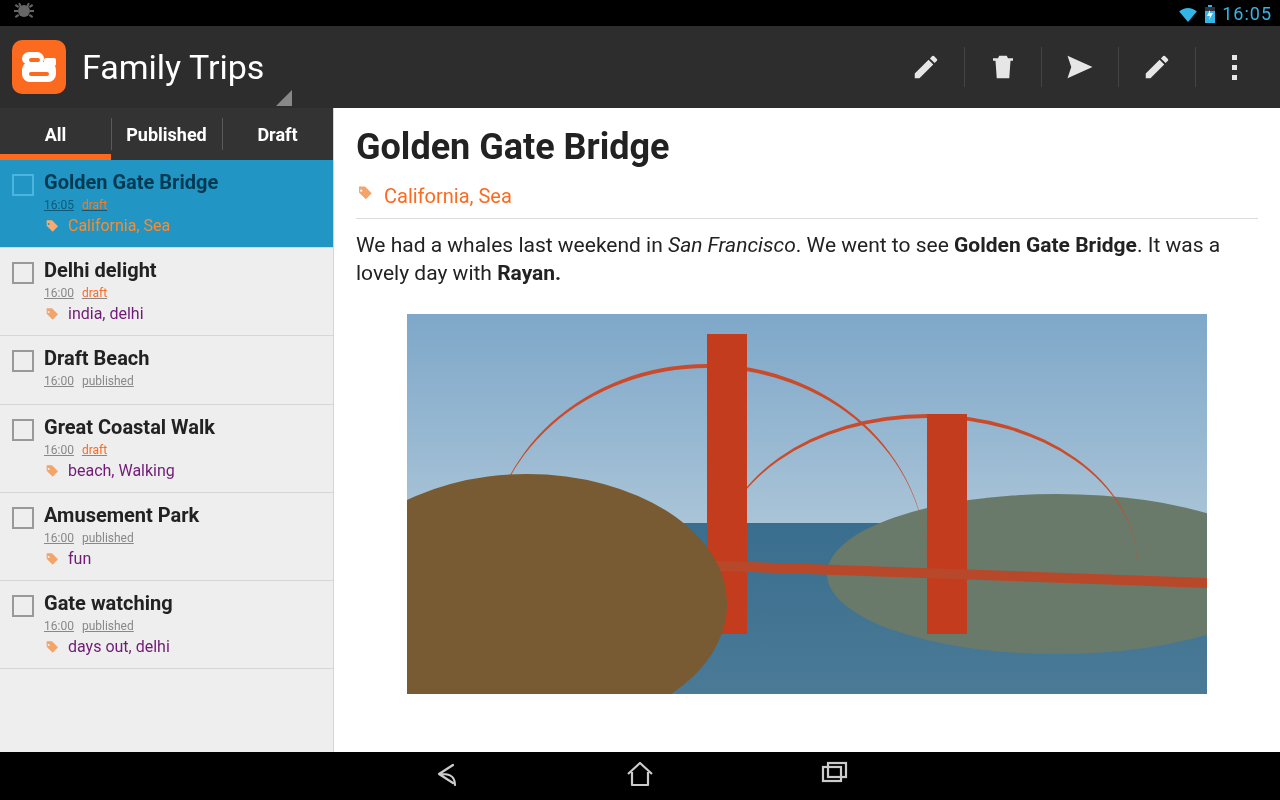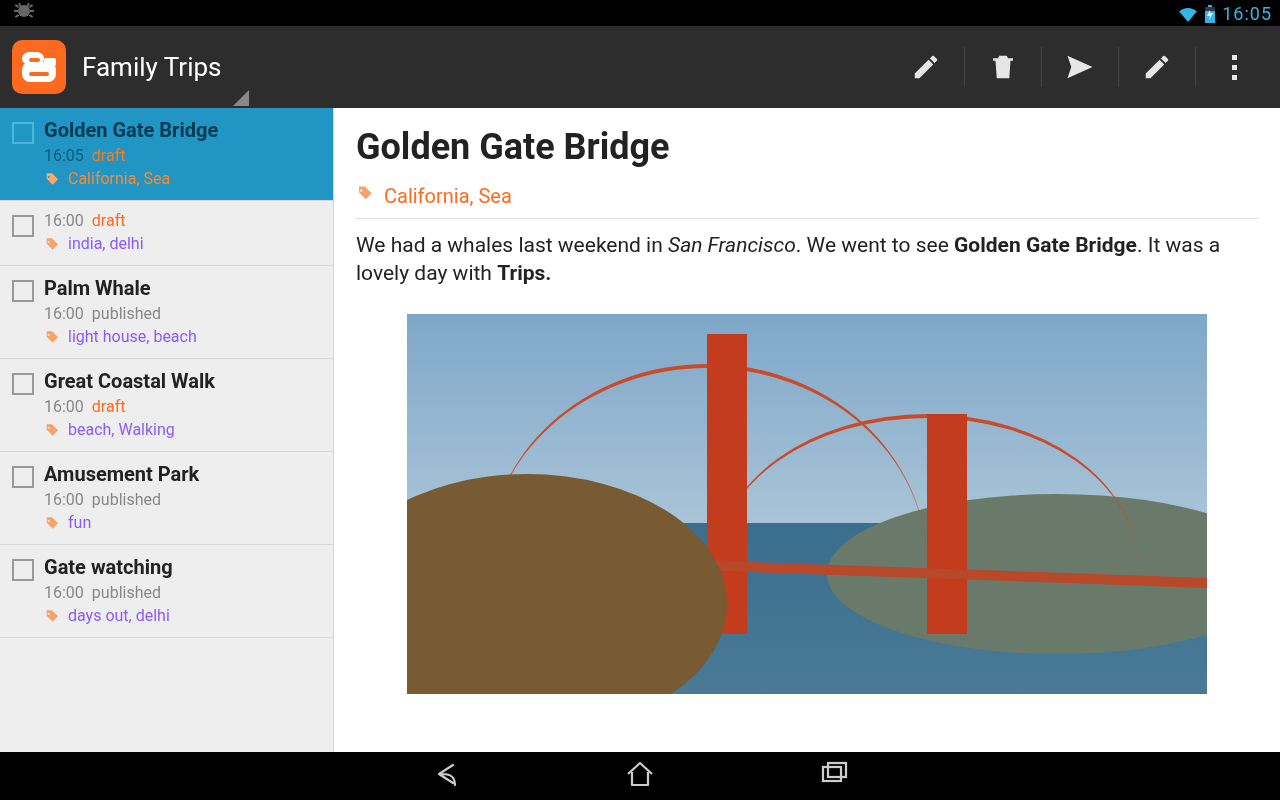--- a/index.html
+++ b/index.html
@@ -10,21 +10,21 @@
   .statusbar { height: 26px; background: #000; color: #33b5e5; display: flex; align-items: center; justify-content: space-between; font-size: 16px; padding: 0 8px; }
   .statusbar-left { color: #666; font-size: 20px; padding-left:4px;}
   .statusbar-right { display: flex; align-items: center; gap: 6px; }
   .wifi-icon, .batt-icon { display:inline-block; }
   .wifi-icon svg, .batt-icon svg { vertical-align: middle; }
 
   
   .actionbar { height: 82px; background: #2d2d2d; display: flex; align-items: center; padding: 0 8px 0 0; }
   .ab-left { display:flex; align-items:center; height:100%; position:relative; padding-right:30px;}
   .app-logo { width:54px; height:54px; background:#fc6a20; border-radius:10px; margin:0 16px 0 12px; display:flex; align-items:center; justify-content:center; }
-  .ab-title { color:#fff; font-size:26px; font-weight:400; }
+  .ab-title { color:#fff; font-size:34px; font-weight:400; }
   .spinner-tri { position:absolute; right:2px; bottom:2px; width:0; height:0; border-style:solid; border-width:0 0 16px 16px; border-color: transparent transparent #888 transparent; }
   .ab-spacer { flex:1; }
   .ab-actions { display:flex; align-items:center; height:100%; }
   .ab-btn { width:76px; height:82px; display:flex; align-items:center; justify-content:center; color:#e6e6e6; cursor:pointer; }
   .ab-btn svg { width:30px; height:30px; fill:#e6e6e6; }
   .ab-sep { width:1px; height:40px; background:#444; }
   .overflow-dots { display:flex; flex-direction:column; gap:5px; }
   .overflow-dots span { width:5px; height:5px; background:#e6e6e6; }
 
   
@@ -38,26 +38,26 @@
   .tab.active::after { content:""; position:absolute; left:0; right:0; bottom:0; height:6px; background:#fc6a20; }
 
   .list { flex:1; overflow:hidden; background:#eee; }
   .item { padding:10px 12px 12px 12px; border-bottom:1px solid #d7d7d7; background:#eee; display:flex; gap:10px; cursor:pointer; }
   .item.selected { background:#2196c4; color:#003a52; }
   .chk { width:22px; height:22px; border:2px solid #999; margin-top:4px; flex-shrink:0; background:#fff0; }
   .item.selected .chk { border-color:#4bb5dd; }
   .item-body { flex:1; min-width:0; }
   .item-title { font-size:20px; font-weight:700; color:#222; margin-bottom:4px; }
   .item.selected .item-title { color:#003a52; }
-  .item-meta { font-size:16px; color:#888; margin-bottom:4px; }
+  .item-meta { font-size:12px; color:#888; margin-bottom:4px;text-decoration:underline; }
   .item-meta .status-draft { color:#fc6a20; margin-left:8px; }
   .item-meta .status-pub { color:#888; margin-left:8px; }
   .item.selected .item-meta { color:#0d5a7a; }
   .item.selected .item-meta .status-draft { color:#fc7a20; }
-  .item-tags { font-size:16px; color:#8b5cf6; display:flex; align-items:center; gap:8px; }
+  .item-tags { font-size:16px; color:#701a75; display:flex; align-items:center; gap:8px; }
   .item-tags .tag-icon svg { width:16px; height:16px; fill:#f3a46b; vertical-align:middle; }
   .item.selected .item-tags .tag-icon svg { fill:#ffa86a; }
   .item.selected .item-tags { color:#ff8a2a; }
 
   
   .main { flex:1; background:#fff; padding: 18px 22px 0 22px; display:flex; flex-direction:column; min-width:0;}
   .post-title { font-size:36px; font-weight:700; color:#222; margin-bottom:16px; }
   .post-tags { display:flex; align-items:center; gap:10px; color:#fc6a20; font-size:20px; padding-bottom:10px; border-bottom:1px solid #dcdcdc; margin-bottom:12px;}
   .post-tags .tag-icon svg { width:18px; height:18px; fill:#f3a46b; }
   .post-body { font-size:21px; line-height:1.35; color:#222; }
@@ -164,57 +164,57 @@
             <span></span>
             <span></span>
             <span></span>
           </div>
       </div>
     </div>
   </div>
 
   <div class="content">
     <div class="sidebar">
+      <div class="tabs">
+        <div class="tab active">All</div>
+        <div class="tab">Published</div>
+        <div class="tab">Draft</div>
+      </div>
       <div class="list" id="post-list">
           <div class="item selected">
             <div class="chk"></div>
             <div class="item-body">
               <div class="item-title">Golden Gate Bridge</div>
               <div class="item-meta">16:05<span class="status-draft">draft</span></div>
               <div class="item-tags">
                 <span class="tag-icon"><svg viewBox="0 0 24 24">
                     <path d="M21 11l-9-9H4v8l9 9 8-8zM7 6a1.5 1.5 0 1 1 0 3 1.5 1.5 0 0 1 0-3z"></path>
                   </svg></span>
                 <span>California, Sea</span>
               </div>
             </div>
           </div>
           <div class="item">
             <div class="chk"></div>
             <div class="item-body">
+              <div class="item-title">Delhi delight</div>
               <div class="item-meta">16:00<span class="status-draft">draft</span></div>
               <div class="item-tags">
                 <span class="tag-icon"><svg viewBox="0 0 24 24">
                     <path d="M21 11l-9-9H4v8l9 9 8-8zM7 6a1.5 1.5 0 1 1 0 3 1.5 1.5 0 0 1 0-3z"></path>
                   </svg></span>
                 <span>india, delhi</span>
               </div>
             </div>
           </div>
           <div class="item">
             <div class="chk"></div>
             <div class="item-body">
-              <div class="item-title">Palm Whale</div>
+              <div class="item-title">Draft Beach</div>
               <div class="item-meta">16:00<span class="status-pub">published</span></div>
-              <div class="item-tags">
-                <span class="tag-icon"><svg viewBox="0 0 24 24">
-                    <path d="M21 11l-9-9H4v8l9 9 8-8zM7 6a1.5 1.5 0 1 1 0 3 1.5 1.5 0 0 1 0-3z"></path>
-                  </svg></span>
-                <span>light house, beach</span>
-              </div>
             </div>
           </div>
           <div class="item">
             <div class="chk"></div>
             <div class="item-body">
               <div class="item-title">Great Coastal Walk</div>
               <div class="item-meta">16:00<span class="status-draft">draft</span></div>
               <div class="item-tags">
                 <span class="tag-icon"><svg viewBox="0 0 24 24">
                     <path d="M21 11l-9-9H4v8l9 9 8-8zM7 6a1.5 1.5 0 1 1 0 3 1.5 1.5 0 0 1 0-3z"></path>
@@ -256,21 +256,21 @@
       <div class="post-title">Golden Gate Bridge</div>
       <div class="post-tags">
         <span class="tag-icon">
           <svg viewBox="0 0 24 24">
               <path d="M21 11l-9-9H4v8l9 9 8-8zM7 6a1.5 1.5 0 1 1 0 3 1.5 1.5 0 0 1 0-3z"></path>
             </svg>
         </span>
         <span>California, Sea</span>
       </div>
       <div class="post-body">
-        <span>We had a whales last weekend in </span><em>San Francisco</em><span>. We went to see </span><b>Golden Gate Bridge</b><span>. It was a lovely day with </span><b>Trips.</b>
+        <span>We had a whales last weekend in </span><em>San Francisco</em><span>. We went to see </span><b>Golden Gate Bridge</b><span>. It was a lovely day with </span><b>Rayan.</b>
       </div>
       <div class="post-image">
         <div class="hill-r"></div>
         <div class="bridge-cable c1"></div>
         <div class="bridge-cable c2"></div>
         <div class="bridge-tower t1"></div>
         <div class="bridge-tower t2"></div>
         <div class="bridge-deck"></div>
         <div class="hill-l"></div>
       </div>

